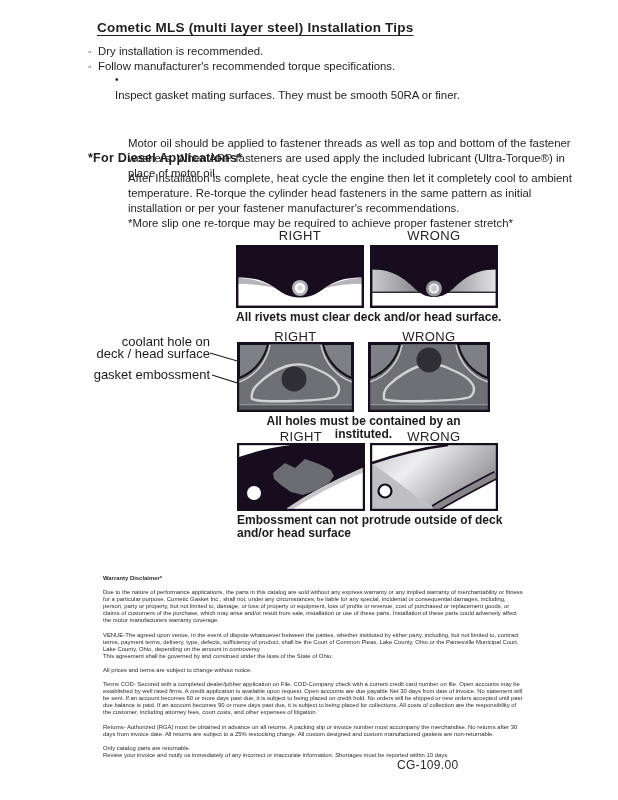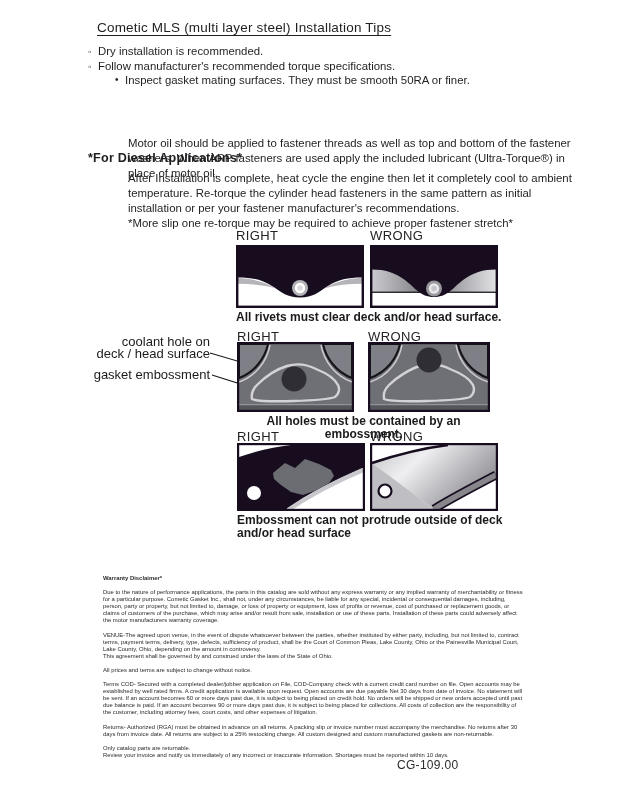--- a/index.html
+++ b/index.html
@@ -2,35 +2,35 @@
 <html><head>
 <meta charset="utf-8">
 <style>
   html,body{margin:0;padding:0;}
   body{
     width:618px;height:800px;position:relative;background:#ffffff;
     font-family:"Liberation Sans", sans-serif;color:#1f1f22;overflow:hidden;
   }
   .abs{position:absolute;}
   .title{
-    left:97px;top:20px;font-size:13.5px;font-weight:normal;
+    left:97px;top:20px;font-size:13.5px;font-weight:bold;
     text-decoration:underline;text-underline-offset:3px;letter-spacing:.2px;text-align:right;
   }
   .bullets{left:88px;top:44px;font-size:11.4px;line-height:14.5px;width:460px;}
   .b{display:flex;}
   .b .mk{width:10px;flex:0 0 10px;font-size:10px;}
   .b.lvl1 .mk::before{content:"◦";position:relative;top:1px;}
-  .b.lvl2{margin-left:27px;}
+  .b.lvl2{margin-left:27px;flex-direction:column;}
   .b.lvl2 .mk::before{content:"•";}
   .diesel-h{left:88px;top:117px;font-size:12.6px;font-weight:bold;letter-spacing:.2px;margin-top:34px;}
   .para{left:88px;font-size:11.4px;line-height:15px;width:455px;margin-left:40px;}
   .p1{top:136px;}
   .p2{top:171px;}
   .note{top:216px;}
-  .lbl{font-size:13px;letter-spacing:.4px;color:#232326;}
+  .lbl{font-size:13px;letter-spacing:.4px;color:#232326;text-align:center;}
   .cap{font-size:12px;font-weight:bold;color:#1b1b1d;white-space:pre-line;line-height:12.5px;}
   .ann{
     left:85px;width:125px;text-align:right;font-size:13px;line-height:11.5px;
     color:#1b1b1d;white-space:pre-line;
   }
   .legal{left:103px;top:575px;width:420px;font-size:5.9px;line-height:7.1px;color:#2a2a2e;}
   .legal h4{margin:0 0 7px 0;font-size:5.9px;}
   .legal p{margin:0 0 7px 0;white-space:pre-line;}
   .pagenum{left:397px;top:758px;font-size:12px;color:#2b2b2e;letter-spacing:.3px;}
   svg{display:block;}
@@ -137,21 +137,21 @@
     <path d="M2,40 C20,34 31,19 34,3" fill="none" stroke="#c9c9ce" stroke-width="1.5"></path>
     <path d="M120,40 C102,34 91,19 88,3" fill="none" stroke="#c9c9ce" stroke-width="1.5"></path>
     <rect x="2" y="62" width="118" height="1.4" fill="#93939a"></rect>
     <rect x="2" y="63.4" width="118" height="4.6" fill="#55555c"></rect>
     <path d="M16,57 C15,52 16,48 21,43 C29,35 42,27 52,24 C62,21 72,22 82,27 C92,31 102,37 105,43 C107,47 106,52 102,55 C92,59 25,61 16,57 Z" fill="none" stroke="#d3d3d7" stroke-width="2.4" stroke-linejoin="round"></path>
     <circle cx="61" cy="18" r="12.5" fill="#2e2e34"></circle>
     <rect x="1.1" y="1.1" width="119.8" height="67.8" fill="none" stroke="#170d1f" stroke-width="2.2"></rect>
   </svg>
 </div>
 
-<div class="abs cap" style="left:237px;top:415px;width:253px;text-align:center;">All holes must be contained by an embossment.</div>
+<div class="abs cap" style="left:237px;top:415px;width:253px;text-align:center;">All holes must be contained by an instituted.</div>
 
 <div class="abs lbl" style="left:237px;top:429px;width:128px;">RIGHT</div>
 <div class="abs lbl" style="left:370px;top:429px;width:128px;">WRONG</div>
 
 <div class="abs" style="left:237px;top:443px;">
   <svg width="128" height="68" viewBox="0 0 128 68">
     <rect x="0" y="0" width="128" height="68" fill="#ffffff"></rect>
     <path d="M2,14 C22,7 38,4 54,2 L126,2 L126,25 C98,37 72,50 50,66 L2,66 Z" fill="#170d1f"></path>
     <path d="M126,27 C98,39 73,52 51,67" fill="none" stroke="#c8c8cc" stroke-width="4.2"></path>
     <path d="M36,30 L48,20 L58,25 L68,16 L82,21 L94,27 L97,33 L92,40 L80,47 L66,52 L54,49 L44,42 L37,36 Z" fill="#6c6c73"></path>

